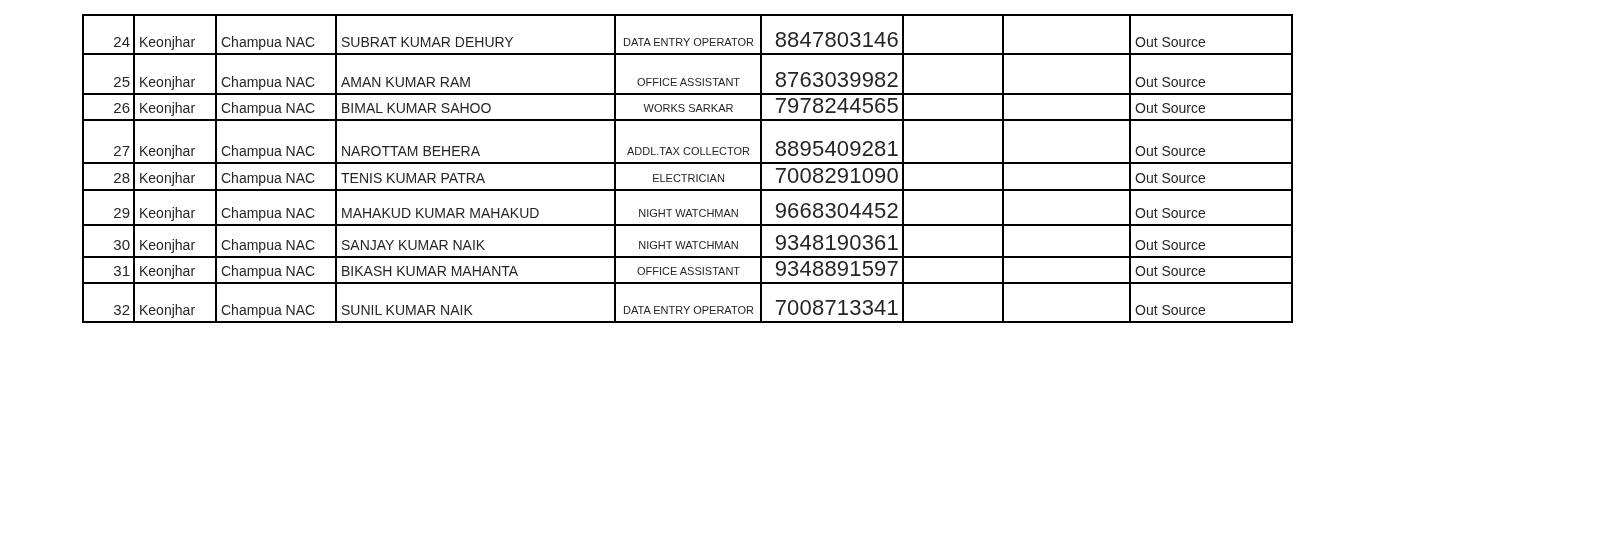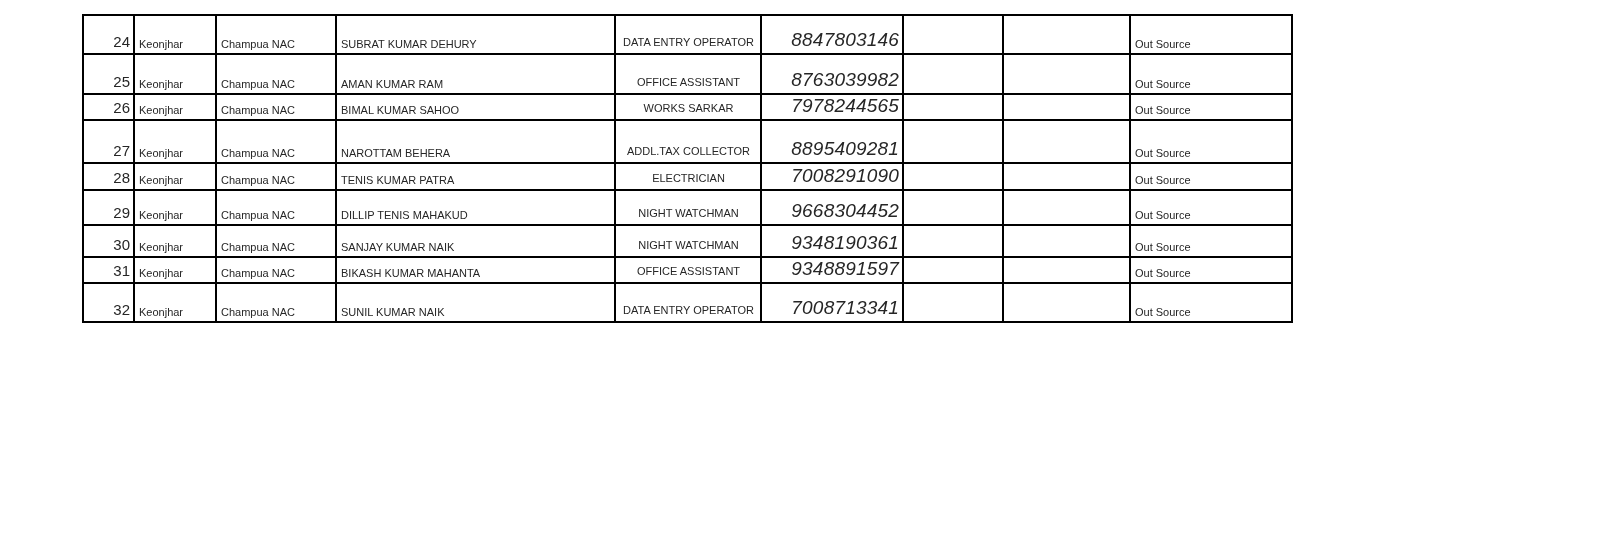--- a/index.html
+++ b/index.html
@@ -53,37 +53,36 @@
   tr.r6 { height: 32px; }
   tr.r7 { height: 26px; }
   tr.r8 { height: 39px; margin-top: 12px; }
   
   td.c-sl {
     text-align: right;
     font-size: 15px;
     padding-right: 3px;
   }
   td.c-district, td.c-ulb, td.c-name, td.c-src {
-    font-size: 11px;
+    font-size: 14px;
     text-align: left;
   }
   td.c-desig {
     font-size: 11px;
     line-height: 16px;
     white-space: pre-line;
     padding-bottom: 4px;
     text-align: center;
   }
   td.c-mobile {
-    font-size: 19px;
+    font-size: 22px;
     line-height: 20px;
     text-align: right;
     padding-bottom: 2px;
     letter-spacing: 0.2px;
-    font-style: italic;
   }
   td.c-empty { font-size: 15px; }
 </style>
 </head>
 <body>
 
 <div class="sheet">
   <table class="roster">
     <colgroup>
       <col class="w-sl">
@@ -151,21 +150,21 @@
         <td class="c-desig">ELECTRICIAN</td>
         <td class="c-mobile">7008291090</td>
         <td class="c-empty"></td>
         <td class="c-empty"></td>
         <td class="c-src">Out Source</td>
       </tr>
       <tr class="r5">
         <td class="c-sl">29</td>
         <td class="c-district">Keonjhar</td>
         <td class="c-ulb">Champua NAC</td>
-        <td class="c-name">DILLIP TENIS MAHAKUD</td>
+        <td class="c-name">MAHAKUD KUMAR MAHAKUD</td>
         <td class="c-desig">NIGHT WATCHMAN</td>
         <td class="c-mobile">9668304452</td>
         <td class="c-empty"></td>
         <td class="c-empty"></td>
         <td class="c-src">Out Source</td>
       </tr>
       <tr class="r6">
         <td class="c-sl">30</td>
         <td class="c-district">Keonjhar</td>
         <td class="c-ulb">Champua NAC</td>

